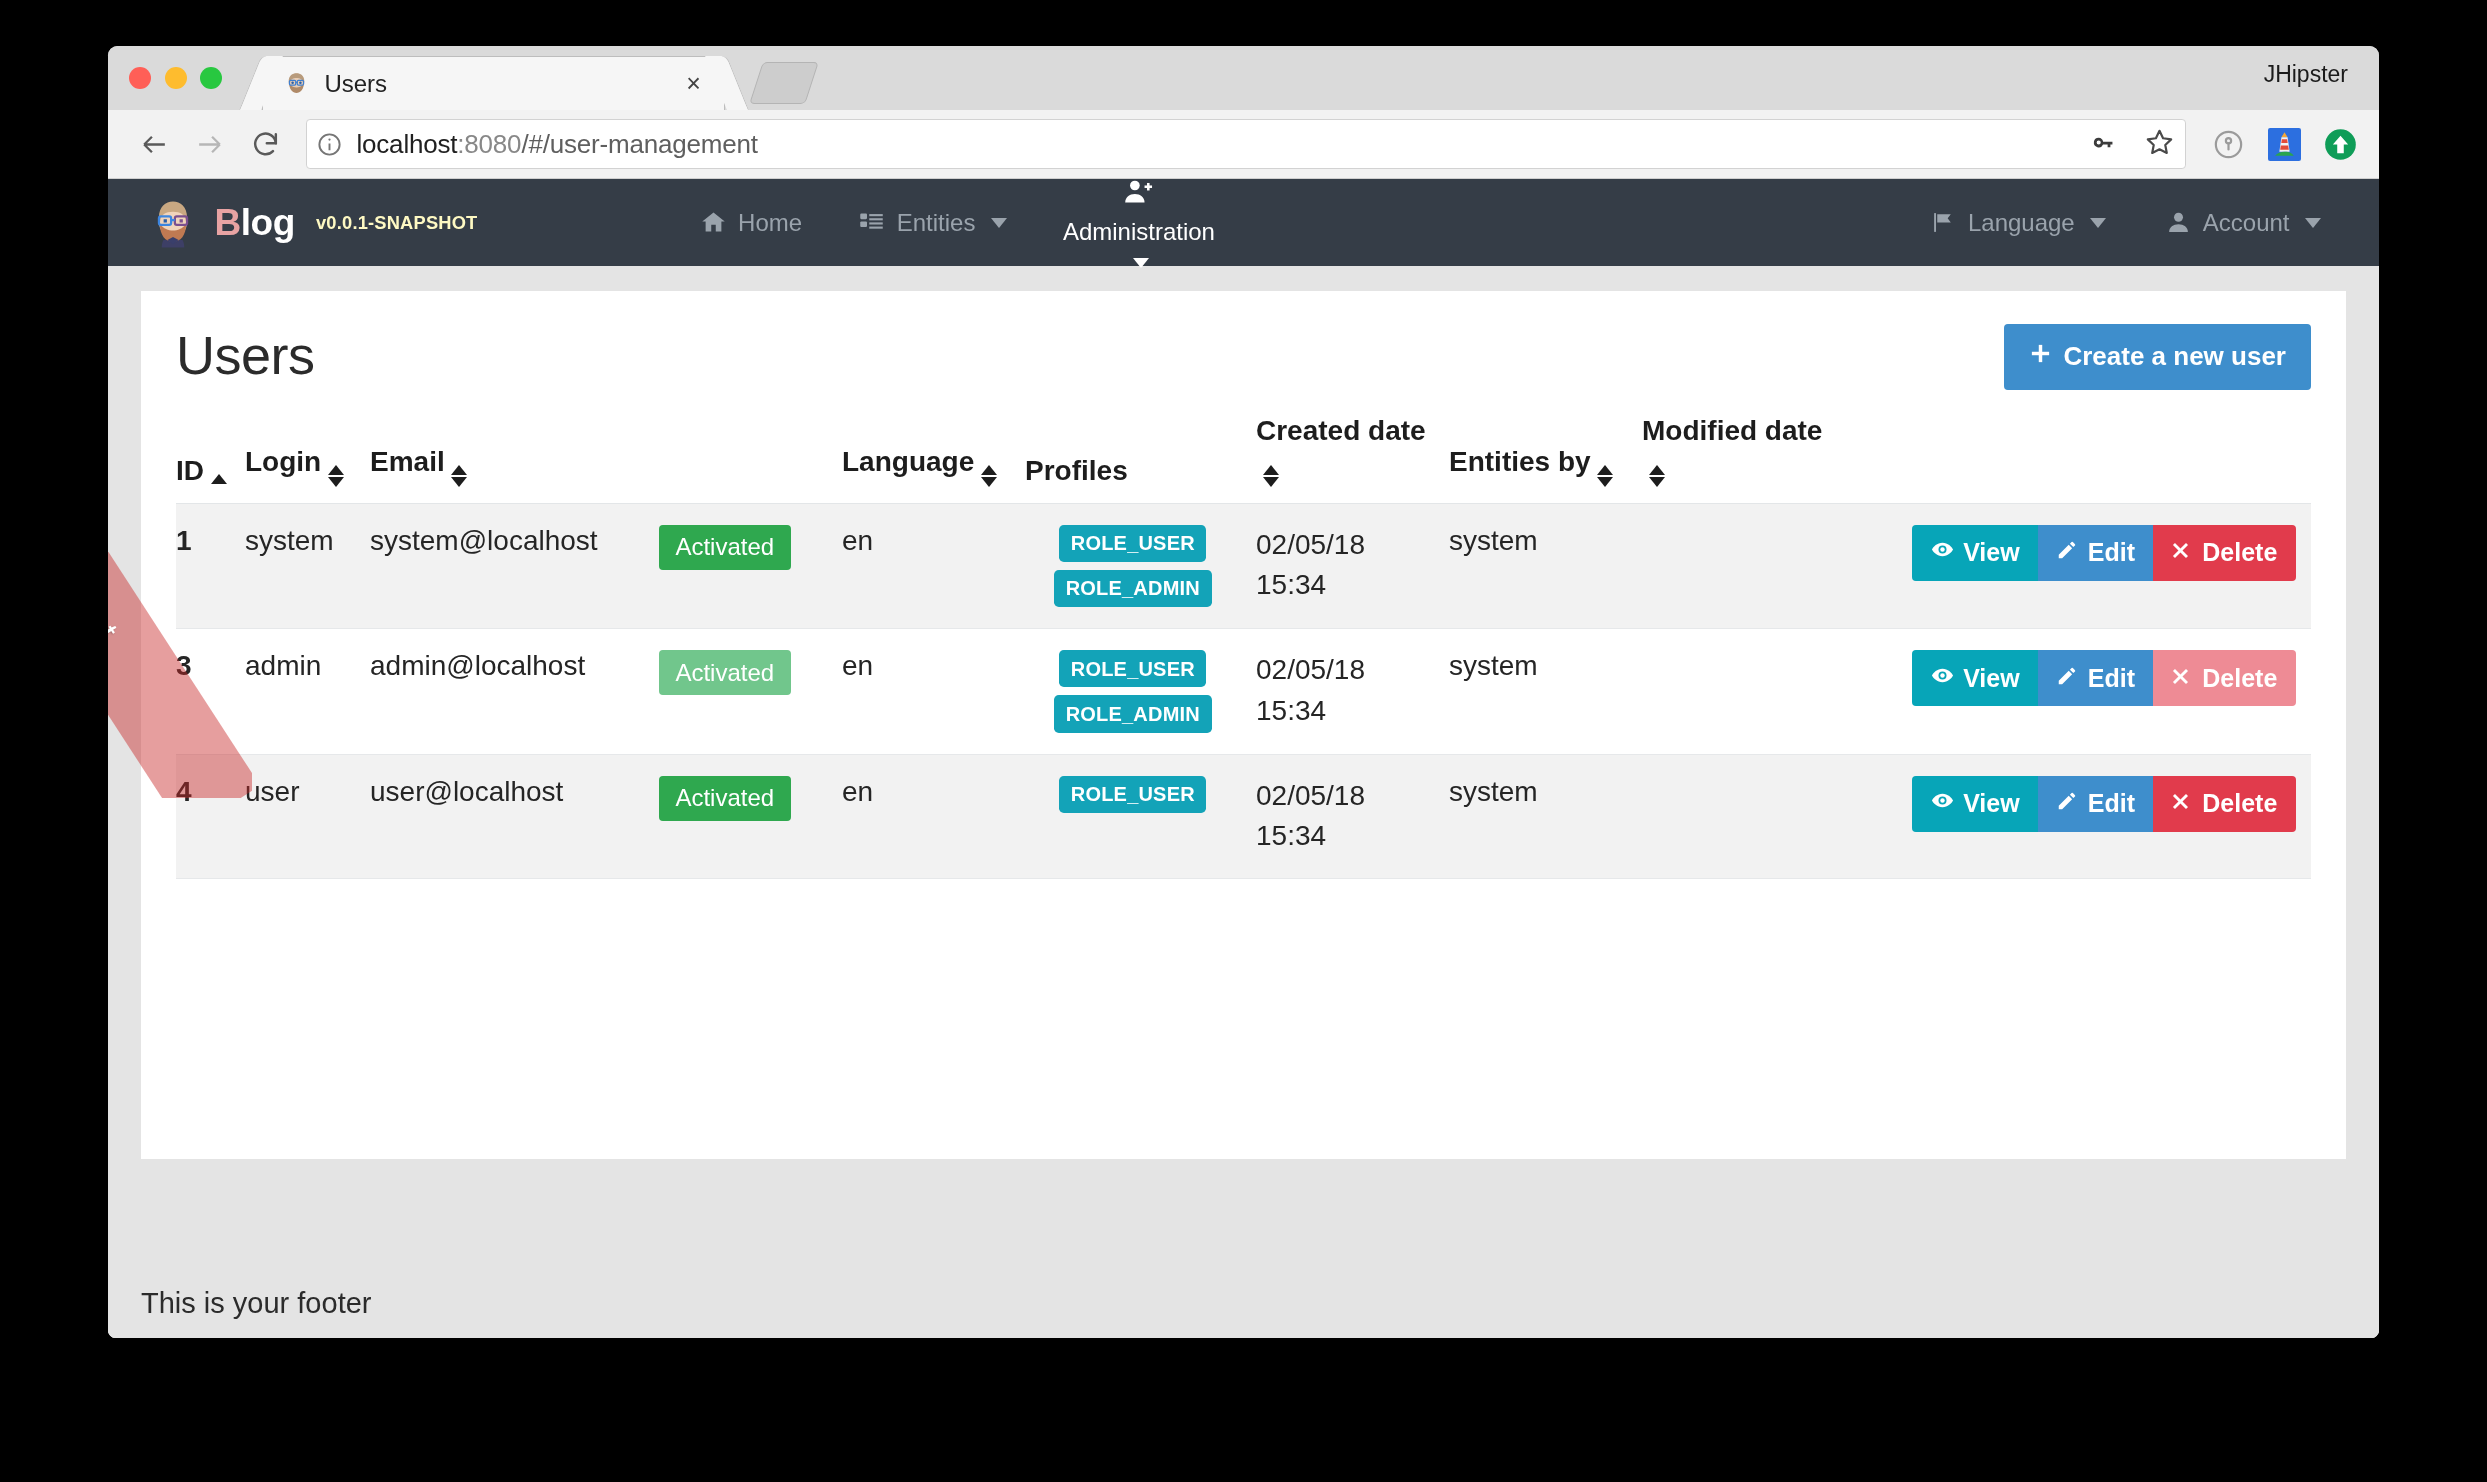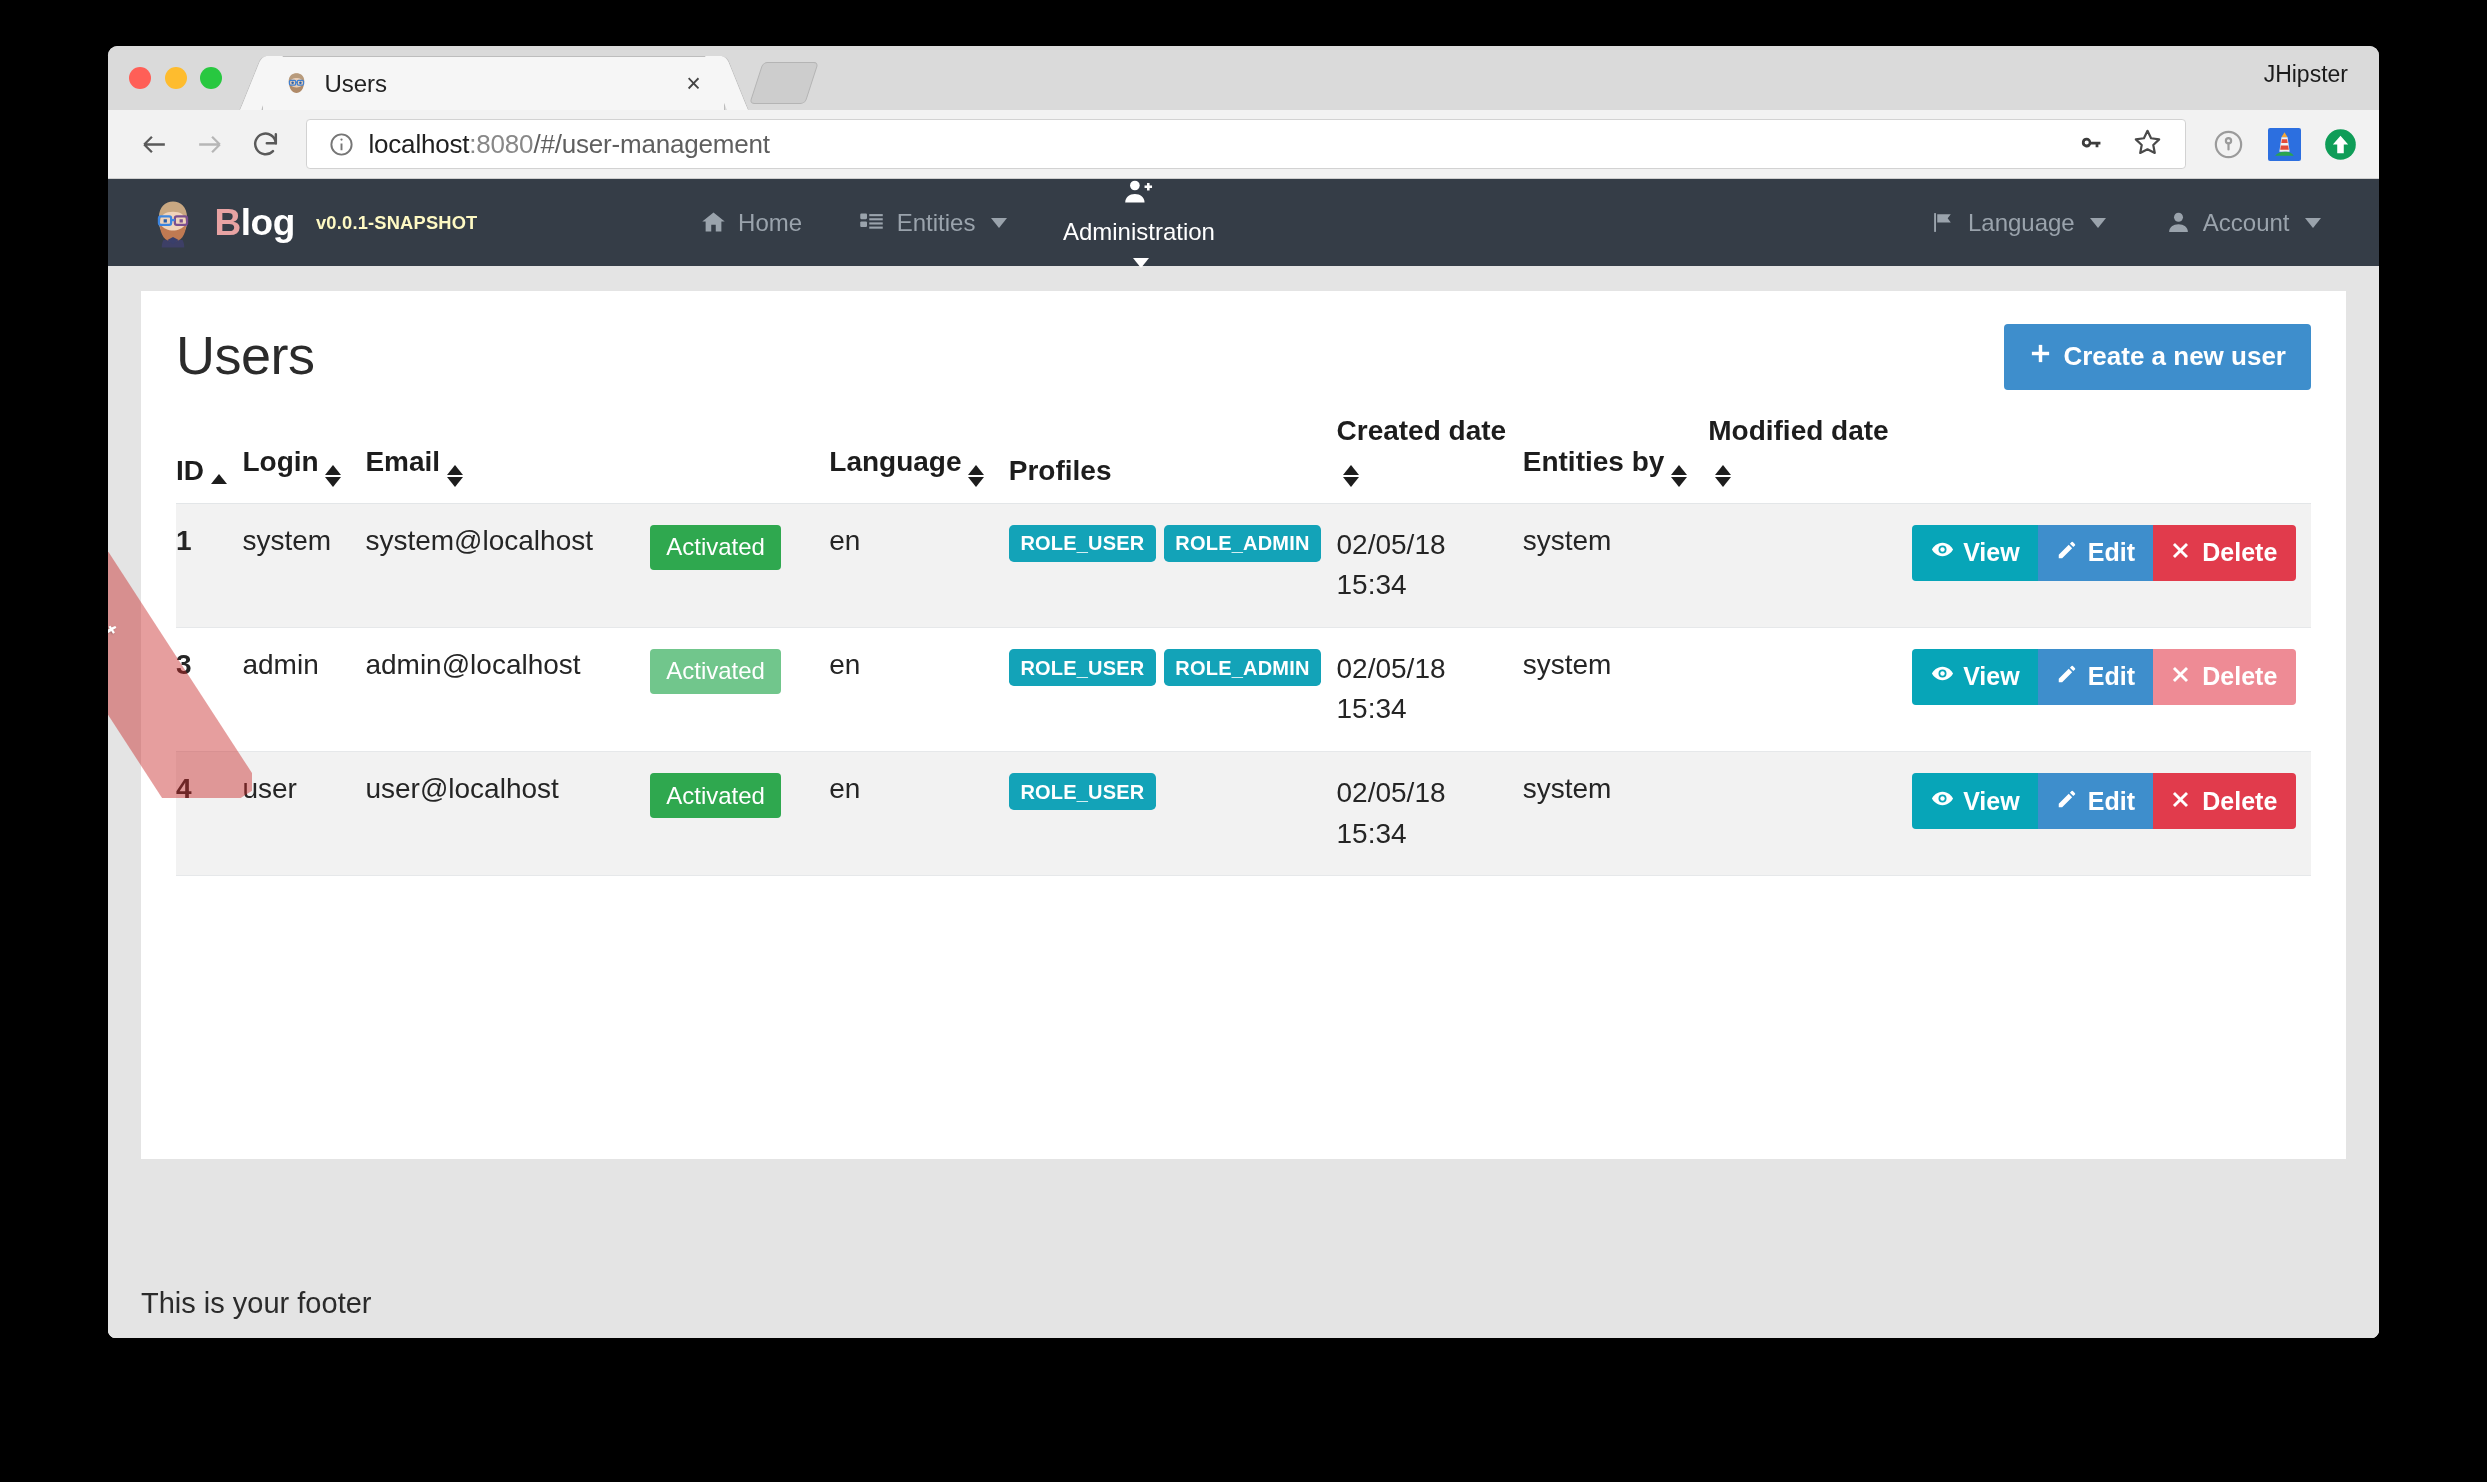--- a/index.html
+++ b/index.html
@@ -93,21 +93,21 @@
     color: #5a5a5a;
   }
   .navbtn.disabled { color: #b6b6b6; }
   .navbtn svg { display:block; }
 
   .urlbar {
     flex: 1; height: 50px; margin: 0 13.5px 0 9.6px;
     background: #fff; border: 1px solid #d2d2d2;
     border-radius: 3.9px;
     display: flex; align-items: center;
-    padding: 0 21px;
+    padding: 0 9px;
     gap: 13.5px;
   }
   .info-icon { color: #767676; display:flex; }
   .url { font-size: 26px; color: #5f5f5f; letter-spacing: -0.2px; white-space: nowrap; }
   .url b { color: #202020; font-weight: 400; }
   .url .dim { color: #888; }
   .urlbar-right { margin-left: auto; display: flex; align-items: center; gap: 23px; }
 
   .ext-icons { display: flex; align-items: center; gap: 21px; padding-left: 5.8px; }
   .ext { width: 35px; height: 35px; display:flex; align-items:center; justify-content:center; }
@@ -196,21 +196,21 @@
   tr.striped td { background: #f2f2f2; }
   td.id { font-weight: bold; color: #5b4a18; padding-left: 17.4px; }
 
   .badge-act {
     display: inline-block; background: #2fa84f; color: #fff;
     font-size: 24px; padding: 10.6px 16.4px; border-radius: 3.9px;
     border: none; line-height: 1;
   }
   .badge-act.muted { background: #71c68c; }
 
-  .roles { display: flex; flex-direction: row; gap: 7.7px; align-items: center; }
+  .roles { display: flex; flex-direction: column; gap: 7.7px; align-items: center; }
   .role-badge {
     background: #13a3b8; color: #fff;
     font-size: 20px; font-weight: bold; letter-spacing: 0.2px;
     padding: 8.7px 11.6px; border-radius: 4.8px; line-height: 1;
     white-space: nowrap;
   }
 
   .datecell { line-height: 1.45; }
 
   td.actions { text-align: right; padding-right: 0; }

